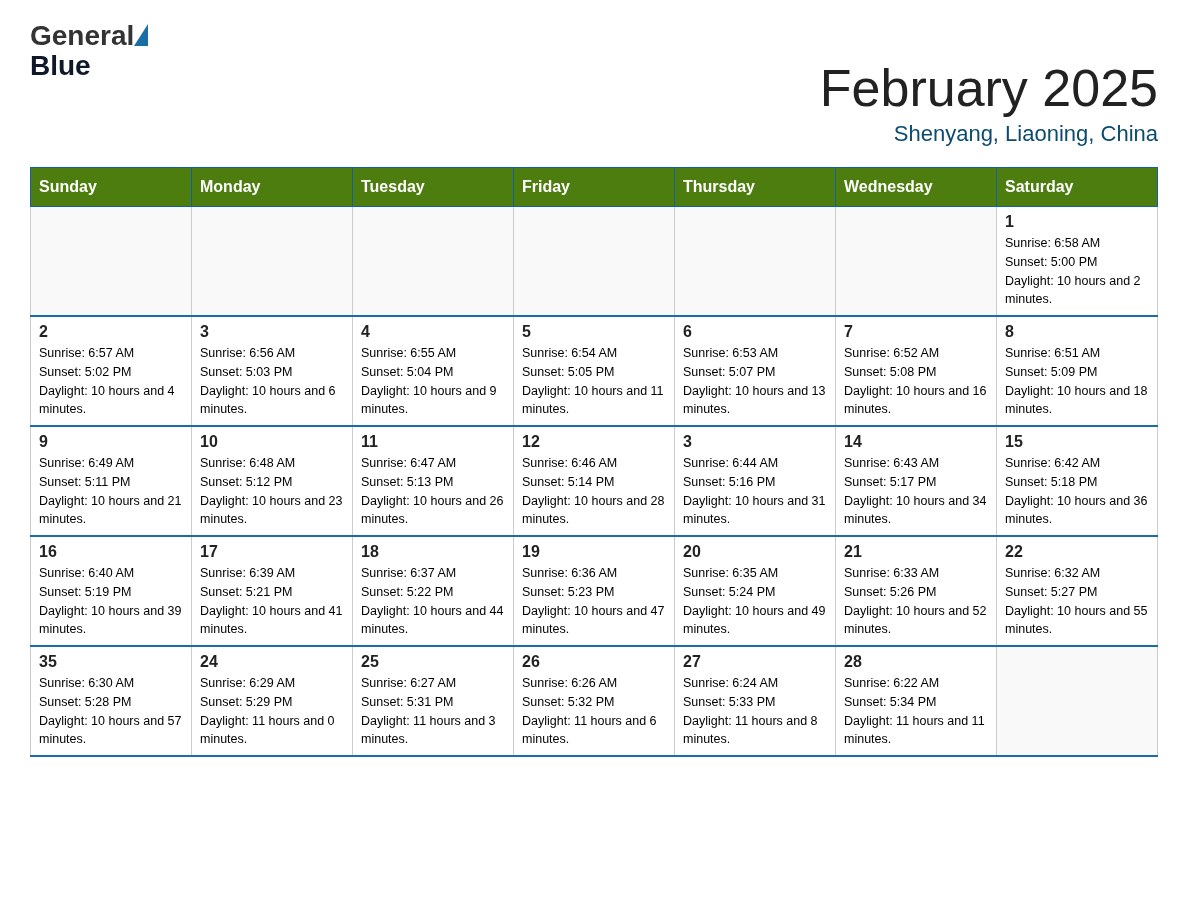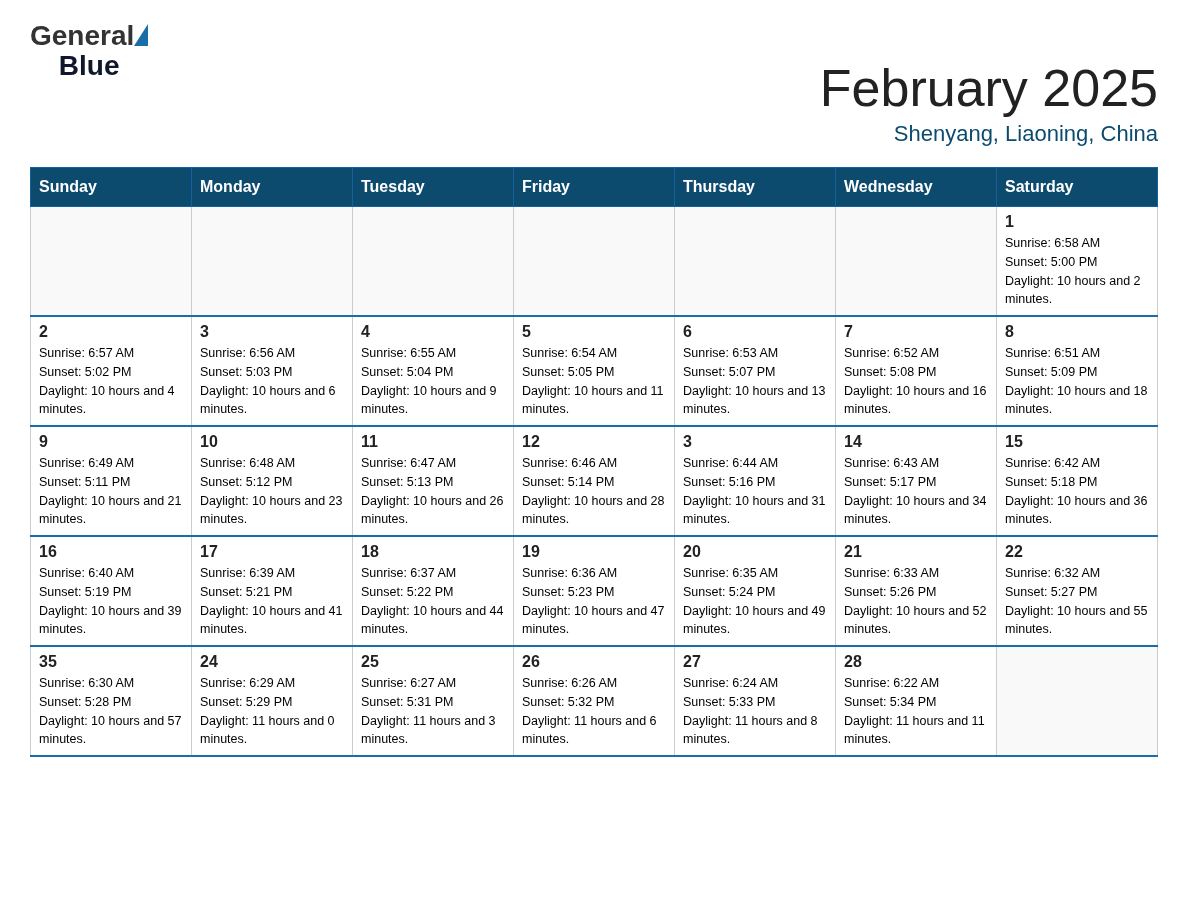--- a/index.html
+++ b/index.html
@@ -34,21 +34,20 @@
     .logo-text-blue {
       font-size: 28px;
       font-weight: bold;
       color: #0f172a;
       display: block;
       margin-top: -2px;
     }
     .logo-wrapper {
       display: flex;
       flex-direction: column;
-      align-items: center;
     }
     .logo-top {
       display: flex;
       align-items: center;
     }
     .title-section {
       text-align: right;
     }
     .calendar-title {
       font-size: 52px;
@@ -61,21 +60,21 @@
       font-size: 22px;
       color: #0c4a6e;
       margin-top: 4px;
     }
     .calendar {
       width: 100%;
       border-collapse: collapse;
       border: 1px solid #aaa;
     }
     .calendar thead tr th {
-      background-color: #0c4a6e;
+      background-color: #4d7c0f;
       color: #fff;
       padding: 10px 8px;
       font-size: 16px;
       font-weight: bold;
       text-align: left;
       border: 1px solid #1560a0;
     }
     .calendar tbody tr td {
       vertical-align: top;
       padding: 6px 8px;

